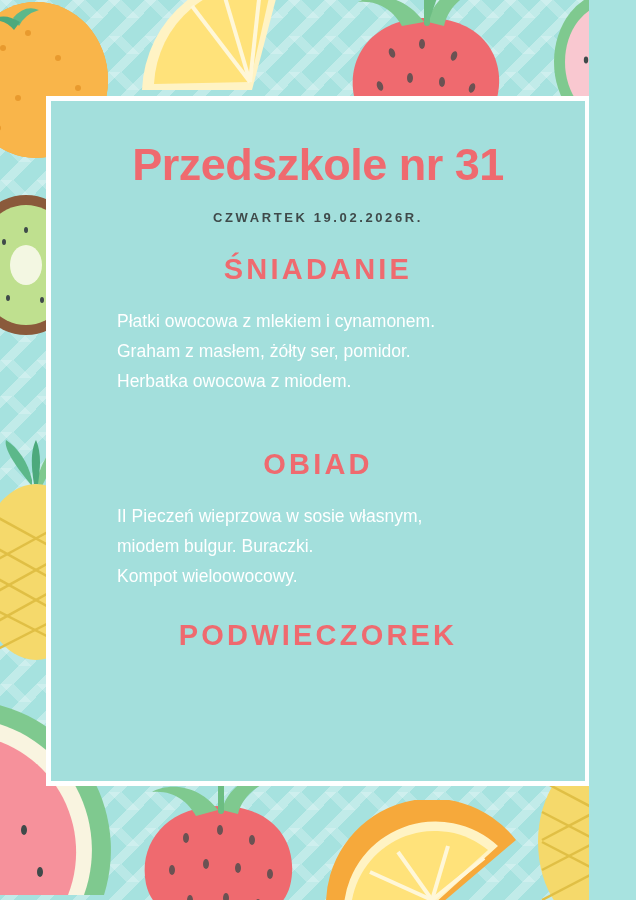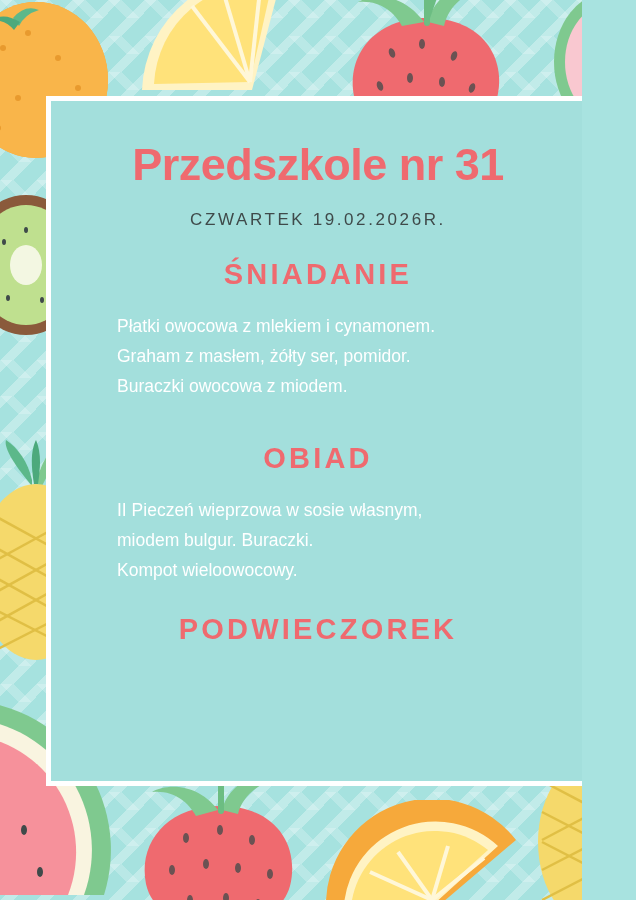--- a/index.html
+++ b/index.html
@@ -12,20 +12,21 @@
     font-family: "Liberation Sans", sans-serif;
     overflow: hidden;
     background: #a8e3e0;
   }
   .poster {
     position: relative;
     width: 582px;
     height: 900px;
     overflow: hidden;
     background: #eab308;
+    padding-left: 7px;
   }
   
   .bg-pattern {
     position: absolute;
     inset: 0;
     background-color: #a6e2df;
     background-image:
       repeating-linear-gradient(135deg, rgba(255,255,255,0.30) 0 9px, rgba(255,255,255,0) 9px 26px);
     background-size: 36px 36px;
   }
@@ -62,34 +63,35 @@
     color: #ef6a6f;
     font-size: 45px;
     font-weight: bold;
     letter-spacing: -0.5px;
     margin: 14px 0 0 0;
     line-height: 1.05;
   }
   .date {
     text-align: center;
     color: #3f4a4a;
-    font-size: 17px;
+    font-size: 13px;
     letter-spacing: 2.6px;
     margin: 22px 0 0 0;
+    font-weight: bold;
   }
   .section-heading {
     text-align: center;
     color: #ef6a6f;
     font-size: 29px;
     font-weight: bold;
     letter-spacing: 3.2px;
     margin: 28px 0 20px 0;
   }
   .section-heading.obiad {
-    margin-top: 40px;
+    margin-top: 51px;
   }
   .section-heading.podwieczorek {
     margin-top: 28px;
   }
   .lines {
     color: #ffffff;
     font-size: 17.5px;
     line-height: 1.72;
     padding-left: 32px;
   }
@@ -313,21 +315,21 @@
     <div class="card-inner">
 
       <h1 class="title">Przedszkole nr 31</h1>
 
       <div class="date">CZWARTEK 19.02.2026R.</div>
 
       <h2 class="section-heading">ŚNIADANIE</h2>
       <div class="lines">
         <span class="line">Płatki owocowa z mlekiem i cynamonem.</span>
         <span class="line">Graham z masłem, żółty ser, pomidor.</span>
-        <span class="line">Buraczki owocowa z miodem.</span>
+        <span class="line">Herbatka owocowa z miodem.</span>
       </div>
 
       <h2 class="section-heading obiad">OBIAD</h2>
       <div class="lines">
         <span class="line">II Pieczeń wieprzowa w sosie własnym,</span>
         <span class="line">miodem bulgur. Buraczki.</span>
         <span class="line">Kompot wieloowocowy.</span>
       </div>
 
       <h2 class="section-heading podwieczorek">PODWIECZOREK</h2>

